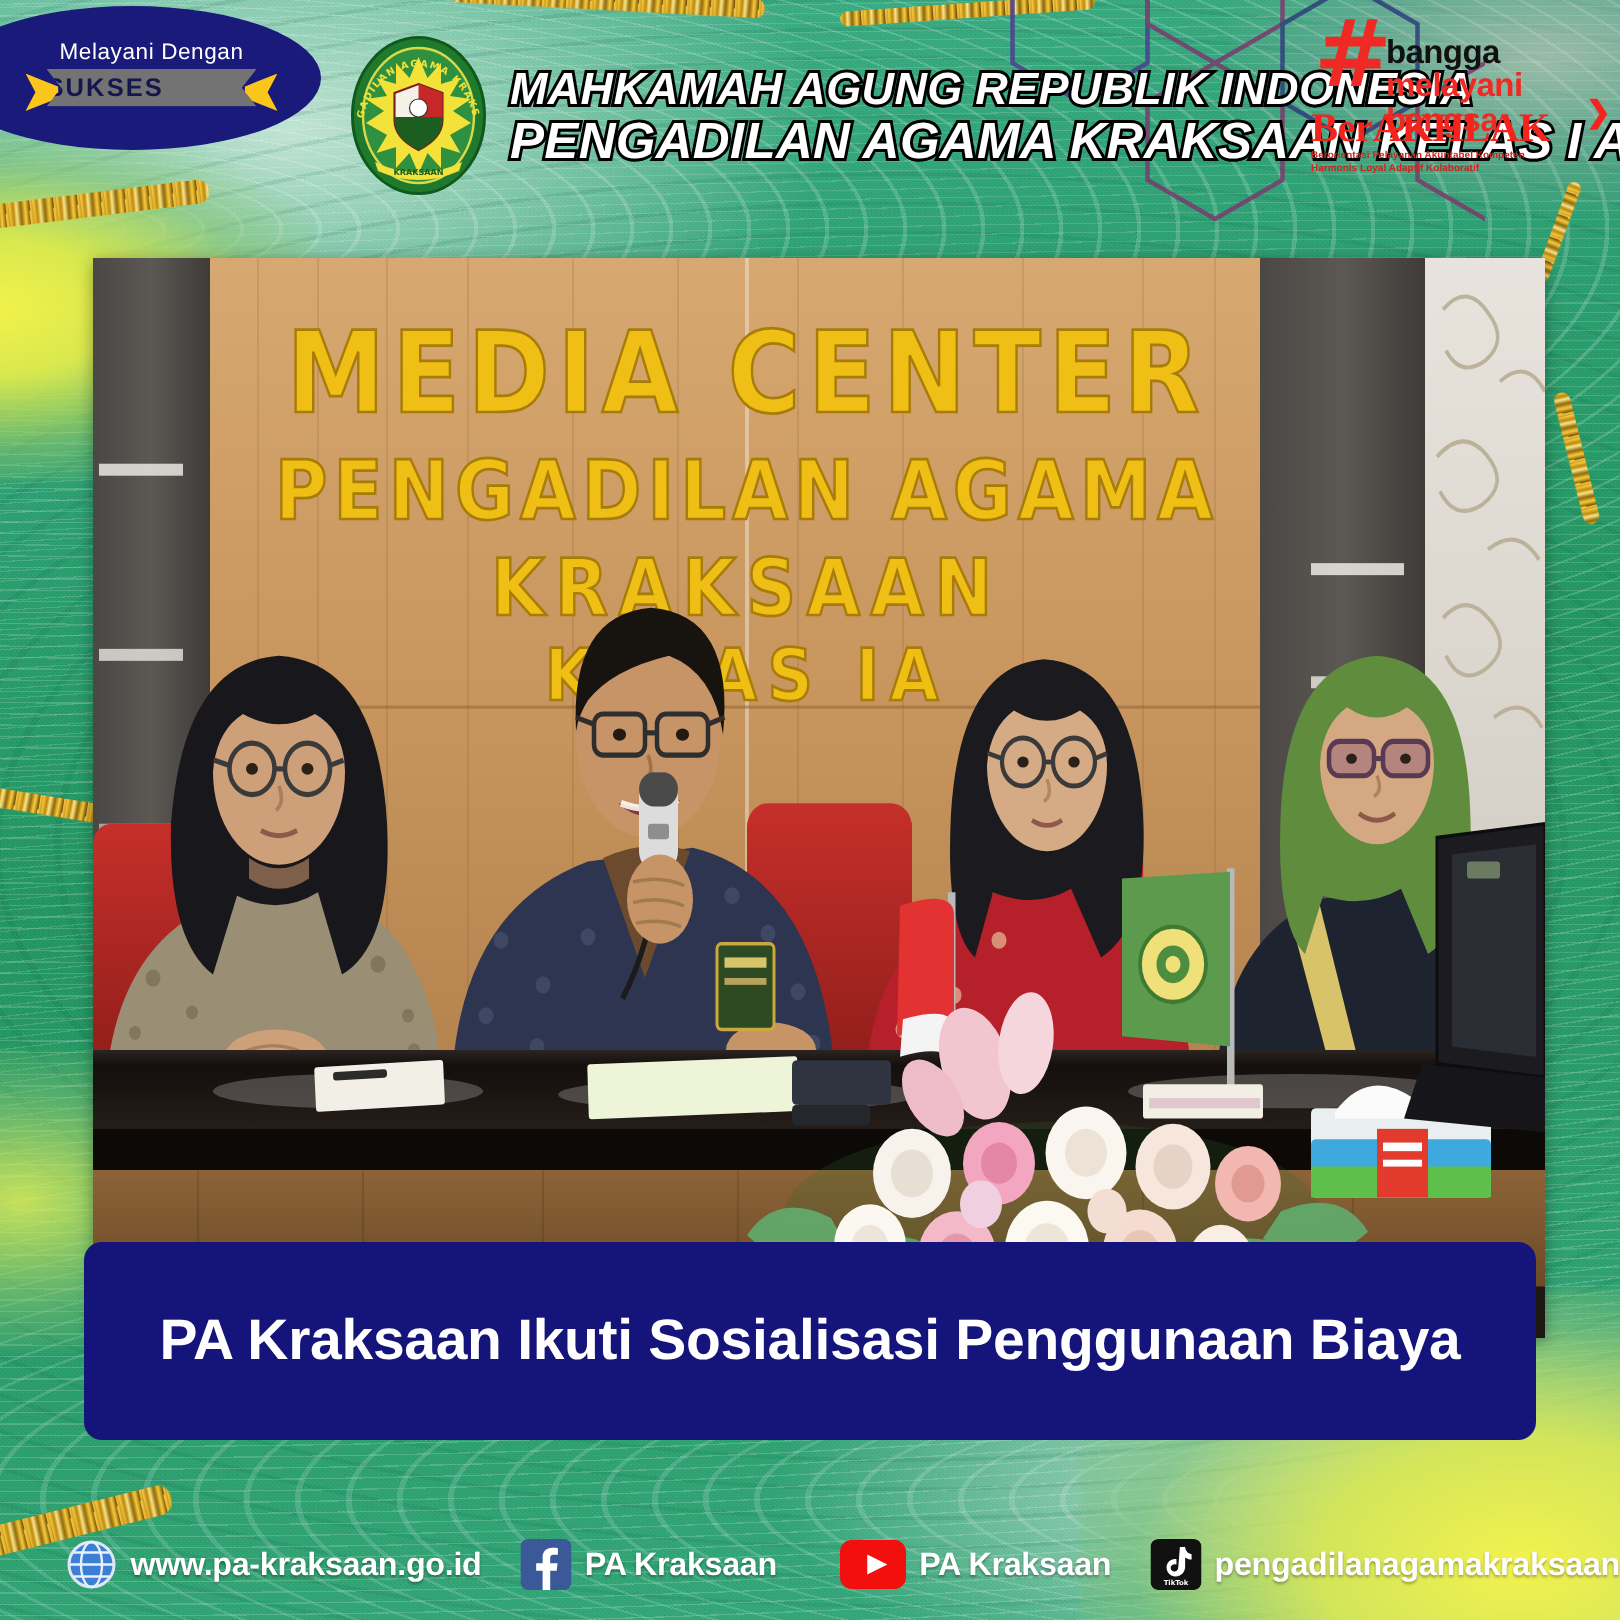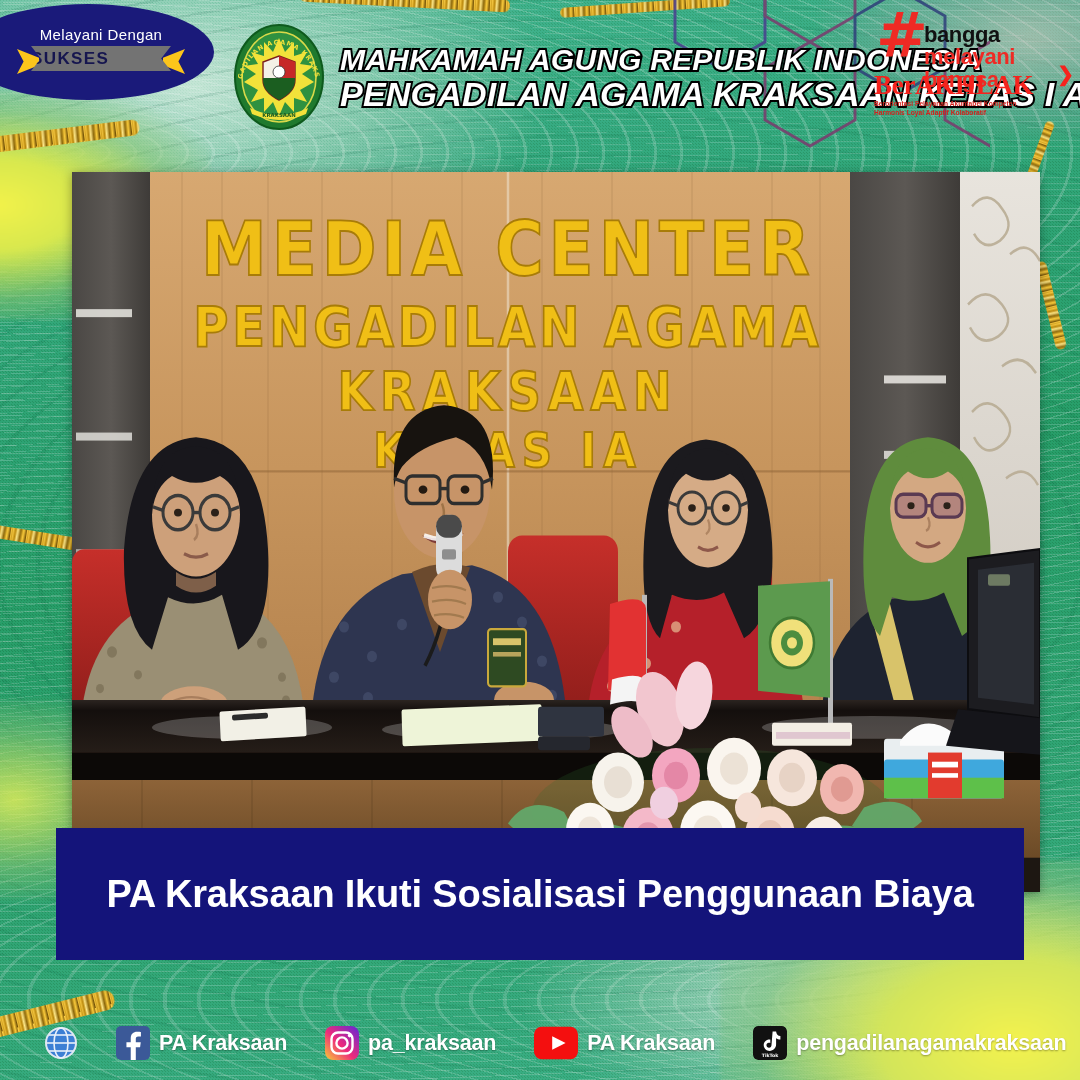--- a/index.html
+++ b/index.html
@@ -165,34 +165,34 @@
     margin-top: 1px; font-size: 6.6px; line-height: 1.35; color: #d3211c;
     font-weight: 700; letter-spacing: .05px; max-width: 196px;
   }
   .ber-chevron {
     position: absolute; right: 0; top: -10px;
     color: #f5231d; font-size: 20px; font-weight: 700;
   }
 
   
   #photo {
-    position: absolute; left: 72px; top: 172px;
+    position: absolute; left: 62px; top: 172px;
     width: 968px; height: 720px;
     overflow: hidden;
     background: #3a2a1e;
     box-shadow: 0 2px 10px rgba(0,0,0,.35);
   }
   #photo svg { display: block; width: 100%; height: 100%; }
 
   
   #caption {
     position: absolute; left: 56px; top: 828px;
     width: 968px; height: 132px;
     background: #14147a;
-    border-radius: 0;
+    border-radius: 12px;
     display: flex; flex-direction: column;
     align-items: center; justify-content: center;
     padding: 6px 18px;
   }
   .cap-line {
     color: #fff; font-weight: 700; font-size: 38px; line-height: 1.22;
     letter-spacing: -.2px; white-space: nowrap; text-align: center;
   }
 
   
@@ -649,50 +649,35 @@
     <div class="f-item">
       <svg class="ic" viewBox="0 0 34 34">
         <circle cx="17" cy="17" r="15" fill="#3c7fd4" stroke="#dfe7f2" stroke-width="2"></circle>
         <g fill="none" stroke="#e8f0fa" stroke-width="1.6">
           <ellipse cx="17" cy="17" rx="7" ry="15"></ellipse>
           <path d="M2.6,17 H31.4"></path>
             <path d="M5,9 H29"></path>
             <path d="M5,25 H29"></path>
         </g>
       </svg>
+      <span class="f-label">www.pa-kraksaan.go.id</span>
     </div>
 
     <div class="f-gap"></div>
 
     <div class="f-item">
       <svg class="ic ic-sq" viewBox="0 0 34 34">
         <rect width="34" height="34" rx="4" fill="#3b5998"></rect>
         <path d="M19.8,34 V21.2 h4.3 l0.65,-5 H19.8 v-3.2 c0,-1.45 0.4,-2.44 2.48,-2.44 l2.64,0 V6.1 C24.46,6.0 22.9,5.86 21.1,5.86 c-3.78,0 -6.36,2.3 -6.36,6.54 v3.8 h-4.3 v5 h4.3 V34 Z" fill="#fff"></path>
       </svg>
       <span class="f-label">PA Kraksaan</span>
     </div>
 
     <div class="f-gap"></div>
 
-    <div class="f-item">
-      <svg class="ic ic-sq" viewBox="0 0 34 34">
-        <defs>
-          <linearGradient id="igGrad" x1="0" y1="1" x2="1" y2="0">
-            <stop offset="0%" stop-color="#f9ce34"></stop>
-            <stop offset="45%" stop-color="#ee2a7b"></stop>
-            <stop offset="100%" stop-color="#6228d7"></stop>
-          </linearGradient>
-        </defs>
-        <rect width="34" height="34" rx="8" fill="url(#igGrad)"></rect>
-        <rect x="6.5" y="6.5" width="21" height="21" rx="6.5" fill="none" stroke="#fff" stroke-width="2.4"></rect>
-        <circle cx="17" cy="17" r="5.6" fill="none" stroke="#fff" stroke-width="2.4"></circle>
-        <circle cx="24.6" cy="9.6" r="1.8" fill="#fff"></circle>
-      </svg>
-      <span class="f-label">pa_kraksaan</span>
-    </div>
 
     <div class="f-gap"></div>
 
     <div class="f-item">
       <svg class="ic" viewBox="0 0 46 34" style="width:44px;flex:0 0 44px">
         <rect width="46" height="34" rx="8" fill="#f40f0f"></rect>
         <polygon points="19,10 33,17 19,24" fill="#fff"></polygon>
       </svg>
       <span class="f-label">PA Kraksaan</span>
     </div>

